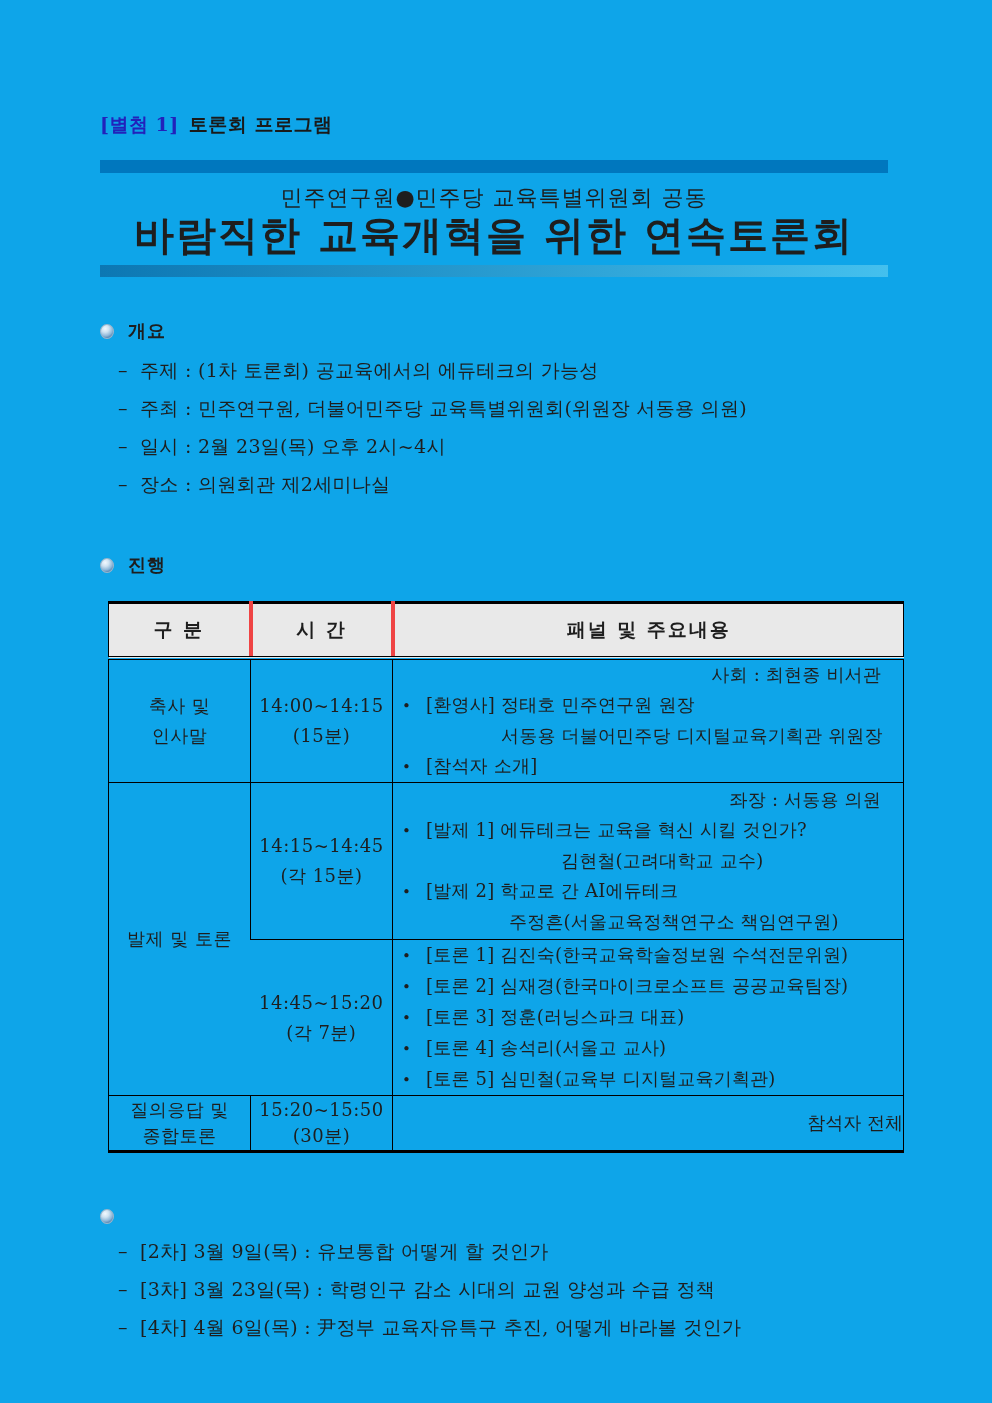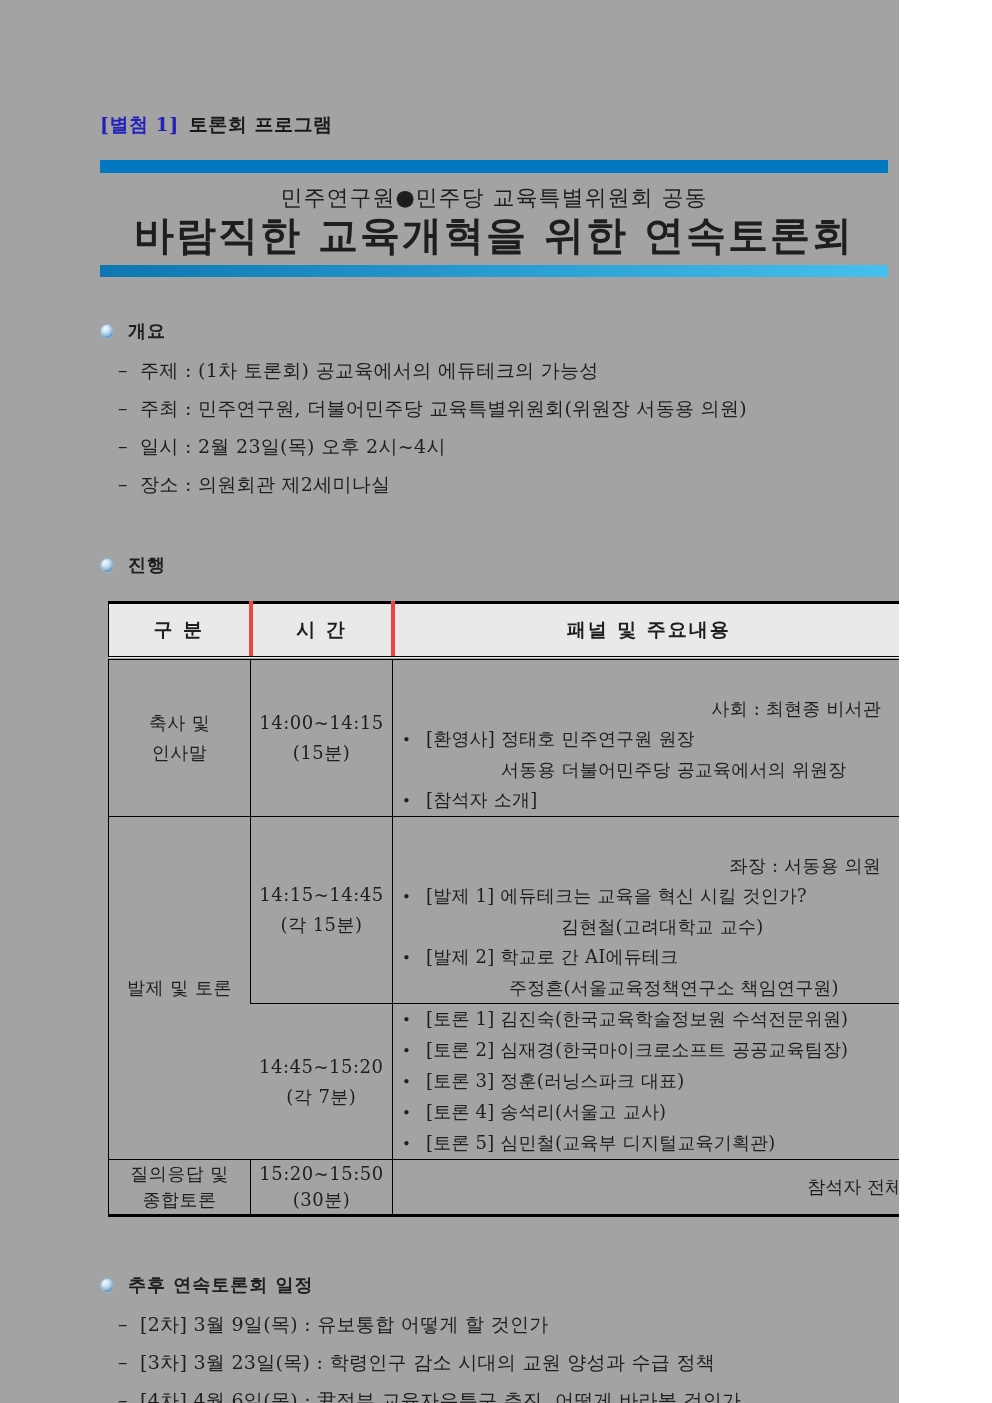--- a/index.html
+++ b/index.html
@@ -4,23 +4,23 @@
 <style>
   html, body {
     margin: 0;
     padding: 0;
     background: #ffffff;
     font-family: "DejaVu Serif", "Liberation Serif", serif;
     color: #1e1e1e;
   }
   .page {
     position: relative;
-    width: 899px;
+    width: 992px;
     height: 1403px;
-    background: #a3a3a3;
+    background: #0ea5e9;
     overflow: hidden;
   }
   .content {
     padding: 112px 0 0 100px;
     width: 805px;
   }
 
   
   .doc-header {
     font-size: 19px;
@@ -131,21 +131,21 @@
   table.program td:first-child { border-left: none; }
   td.cat, td.time { text-align: center; letter-spacing: 0.5px; }
   td.cat .cl, td.time .tl { line-height: 30px; }
   tr.r4 td.cat .cl, tr.r4 td.time .tl { line-height: 26px; }
   td.panel { vertical-align: top; }
   .line {
     line-height: 30px;
     letter-spacing: 0.2px;
     white-space: nowrap;
   }
-  .line.right { text-align: right; padding-right: 22px; margin-top: 34px; }
+  .line.right { text-align: right; padding-right: 22px; }
   .line.bullet { padding-left: 9px; }
   .line .dot {
     display: inline-block;
     width: 24px;
     font-size: 15px;
   }
   .line.ind-a { padding-left: 108px; }
   .line.ind-b { padding-left: 168px; }
   .line.ind-c { padding-left: 116px; }
   tr.r1 td { height: 120px; }
@@ -224,21 +224,21 @@
               <div class="cl">축사 및</div>
               <div class="cl">인사말</div>
             </td>
             <td class="time">
               <div class="tl">14:00~14:15</div>
               <div class="tl">(15분)</div>
             </td>
             <td class="panel">
               <div class="line right">사회 : 최현종 비서관</div>
               <div class="line bullet"><span class="dot">•</span><span>[환영사] 정태호 민주연구원 원장</span></div>
-              <div class="line ind-a">서동용 더불어민주당 공교육에서의 위원장</div>
+              <div class="line ind-a">서동용 더불어민주당 디지털교육기획관 위원장</div>
               <div class="line bullet"><span class="dot">•</span><span>[참석자 소개]</span></div>
             </td>
           </tr>
           <tr class="r2">
             <td class="cat" rowspan="2">
               <div class="cl">발제 및 토론</div>
             </td>
             <td class="time">
               <div class="tl">14:15~14:45</div>
               <div class="tl">(각 15분)</div>
@@ -277,21 +277,20 @@
               <span>참석자 전체</span>
             </td>
           </tr>
         </tbody>
       </table>
     </div>
 
     <div class="sec-upcoming">
       <div class="section-heading">
         <span class="sphere"></span>
-        <span>추후 연속토론회 일정</span>
       </div>
       <div class="plain-list">
         <div class="li">
           <span class="dash">–</span>
           <span>[2차] 3월 9일(목) : 유보통합 어떻게 할 것인가</span>
         </div>
         <div class="li">
           <span class="dash">–</span>
           <span>[3차] 3월 23일(목) : 학령인구 감소 시대의 교원 양성과 수급 정책</span>
         </div>

